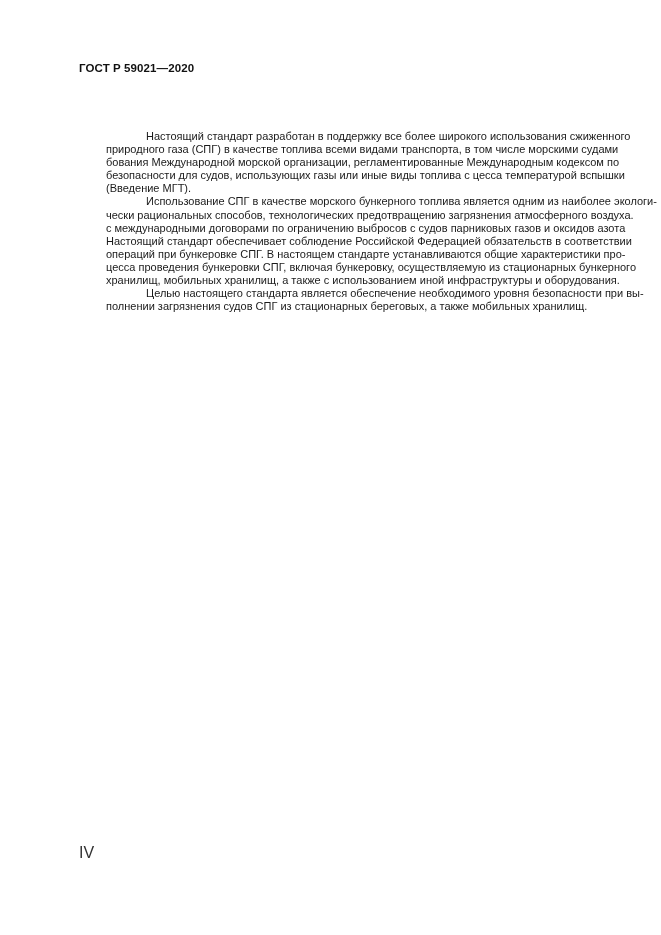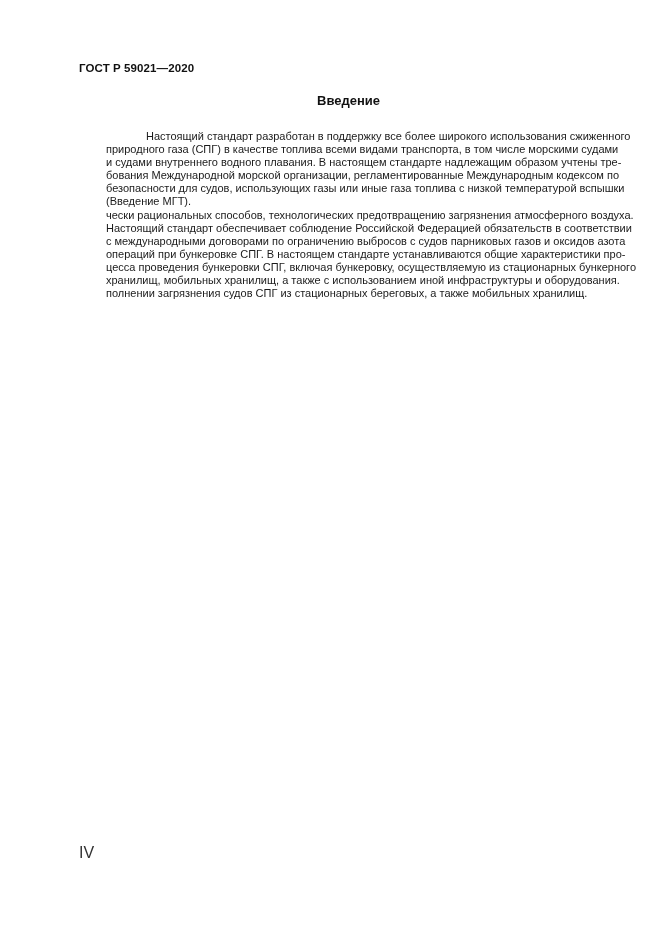--- a/index.html
+++ b/index.html
@@ -77,41 +77,39 @@
       color: #333;
     }
   </style>
 </head>
 <body>
 
 <div class="page">
 
   <div class="doc-header">ГОСТ Р 59021—2020</div>
 
-  <div class="section-title">
-    <span>Введение</span>
-  </div>
 
   <div class="body-text">
     <div>
       <span class="line indent">Настоящий стандарт разработан в поддержку все более широкого использования сжиженного</span>
       <span class="line">природного газа (СПГ) в качестве топлива всеми видами транспорта, в том числе морскими судами</span>
-      <span class="line">и судами внутреннего водного плавания. В настоящем стандарте надлежащим образом учтены тре-</span>
       <span class="line">бования Международной морской организации, регламентированные Международным кодексом по</span>
-      <span class="line">безопасности для судов, использующих газы или иные газа топлива с низкой температурой вспышки</span>
+      <span class="line">безопасности для судов, использующих газы или иные виды топлива с цесса температурой вспышки</span>
       <span class="line last">(Введение МГТ).</span>
     </div>
     <div>
+      <span class="line indent">Использование СПГ в качестве морского бункерного топлива является одним из наиболее экологи-</span>
       <span class="line">чески рациональных способов, технологических предотвращению загрязнения атмосферного воздуха.</span>
+      <span class="line">с международными договорами по ограничению выбросов с судов парниковых газов и оксидов азота</span>
       <span class="line">Настоящий стандарт обеспечивает соблюдение Российской Федерацией обязательств в соответствии</span>
-      <span class="line">с международными договорами по ограничению выбросов с судов парниковых газов и оксидов азота</span>
       <span class="line">операций при бункеровке СПГ. В настоящем стандарте устанавливаются общие характеристики про-</span>
       <span class="line">цесса проведения бункеровки СПГ, включая бункеровку, осуществляемую из стационарных бункерного</span>
       <span class="line last">хранилищ, мобильных хранилищ, а также с использованием иной инфраструктуры и оборудования.</span>
     </div>
     <div>
+      <span class="line indent">Целью настоящего стандарта является обеспечение необходимого уровня безопасности при вы-</span>
       <span class="line last">полнении загрязнения судов СПГ из стационарных береговых, а также мобильных хранилищ.</span>
     </div>
   </div>
 
   <div class="page-number">IV</div>
 
 </div>
 
 </body></html>

